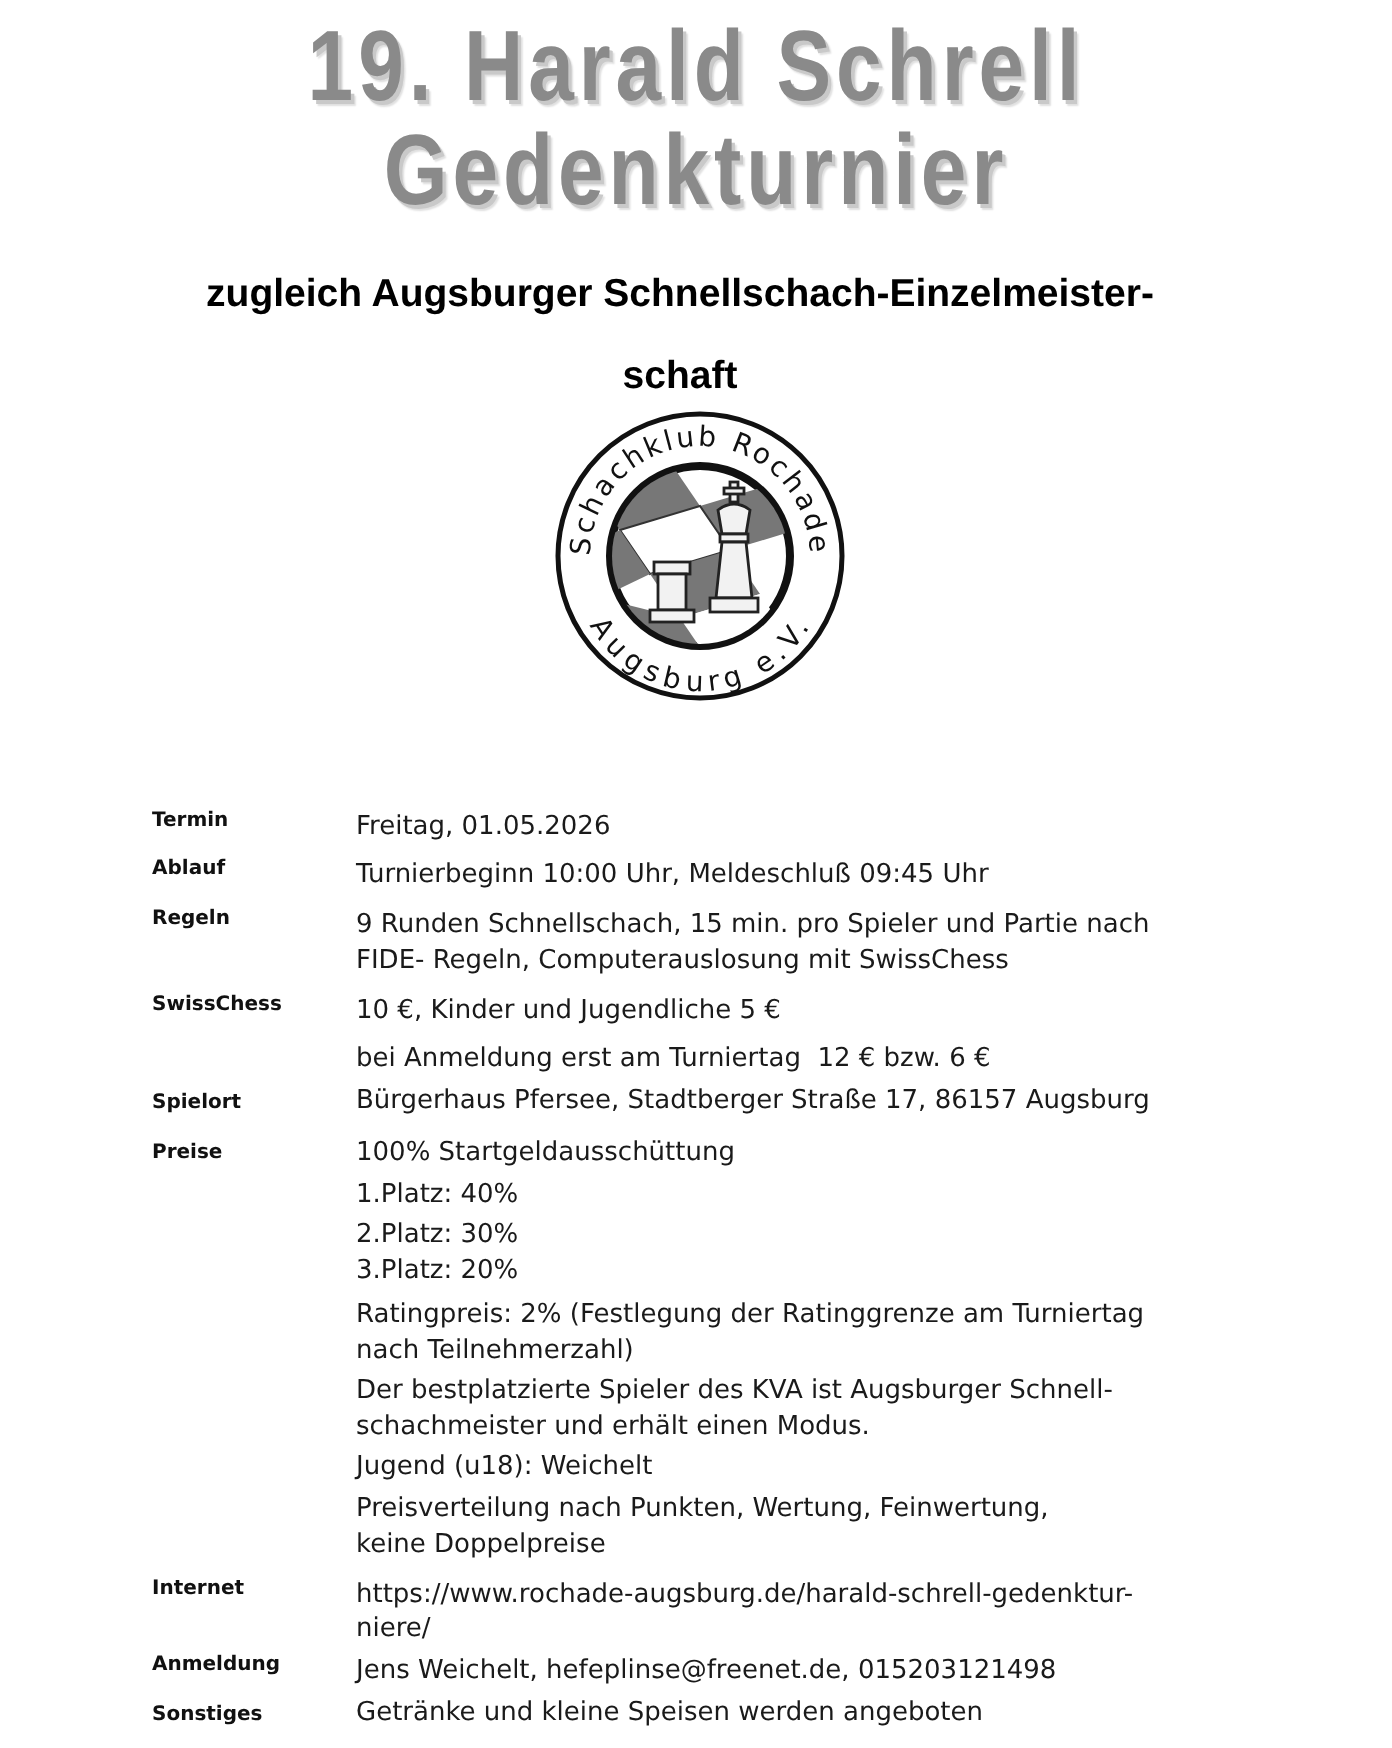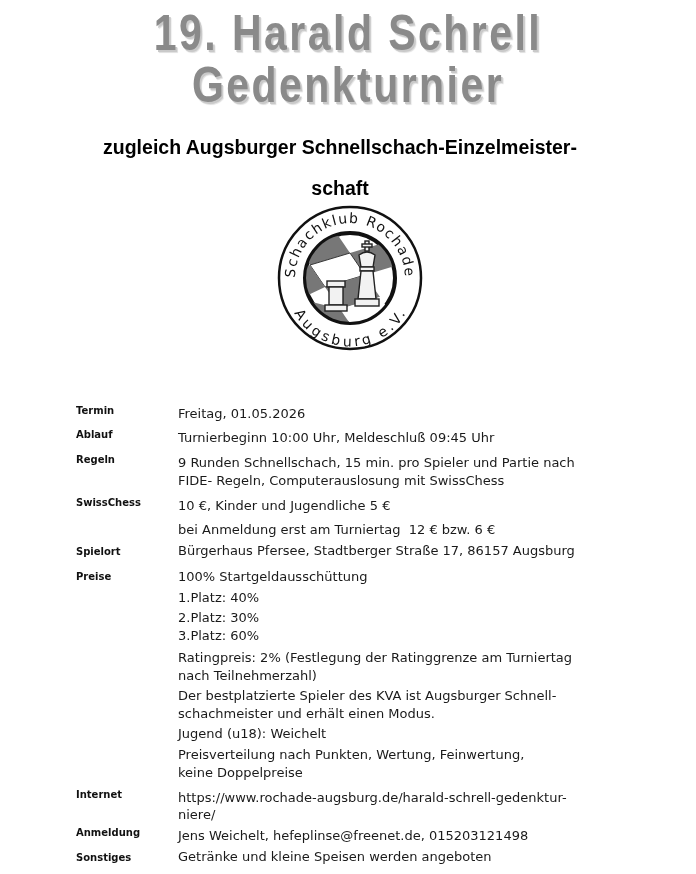--- a/index.html
+++ b/index.html
@@ -92,21 +92,21 @@
 <div class="val" style="top:497px">10 €, Kinder und Jugendliche 5 €</div>
 <div class="val" style="top:521px; white-space:pre;">bei Anmeldung erst am Turniertag  12 € bzw. 6 €</div>
 
 <div class="lbl" style="top:546px">Spielort</div>
 <div class="val" style="top:542px">Bürgerhaus Pfersee, Stadtberger Straße 17, 86157 Augsburg</div>
 
 <div class="lbl" style="top:571px">Preise</div>
 <div class="val" style="top:568px">100% Startgeldausschüttung</div>
 <div class="val" style="top:589px">1.Platz: 40%</div>
 <div class="val" style="top:609px">2.Platz: 30%</div>
-<div class="val" style="top:627px">3.Platz: 60%</div>
+<div class="val" style="top:627px">3.Platz: 20%</div>
 <div class="val" style="top:649px">Ratingpreis: 2% (Festlegung der Ratinggrenze am Turniertag</div>
 <div class="val" style="top:667px">nach Teilnehmerzahl)</div>
 <div class="val" style="top:687px">Der bestplatzierte Spieler des KVA ist Augsburger Schnell-</div>
 <div class="val" style="top:705px">schachmeister und erhält einen Modus.</div>
 <div class="val" style="top:725px">Jugend (u18): Weichelt</div>
 <div class="val" style="top:746px">Preisverteilung nach Punkten, Wertung, Feinwertung,</div>
 <div class="val" style="top:764px">keine Doppelpreise</div>
 
 <div class="lbl" style="top:789px">Internet</div>
 <div class="val" style="top:789px">https://www.rochade-augsburg.de/harald-schrell-gedenktur-</div>

